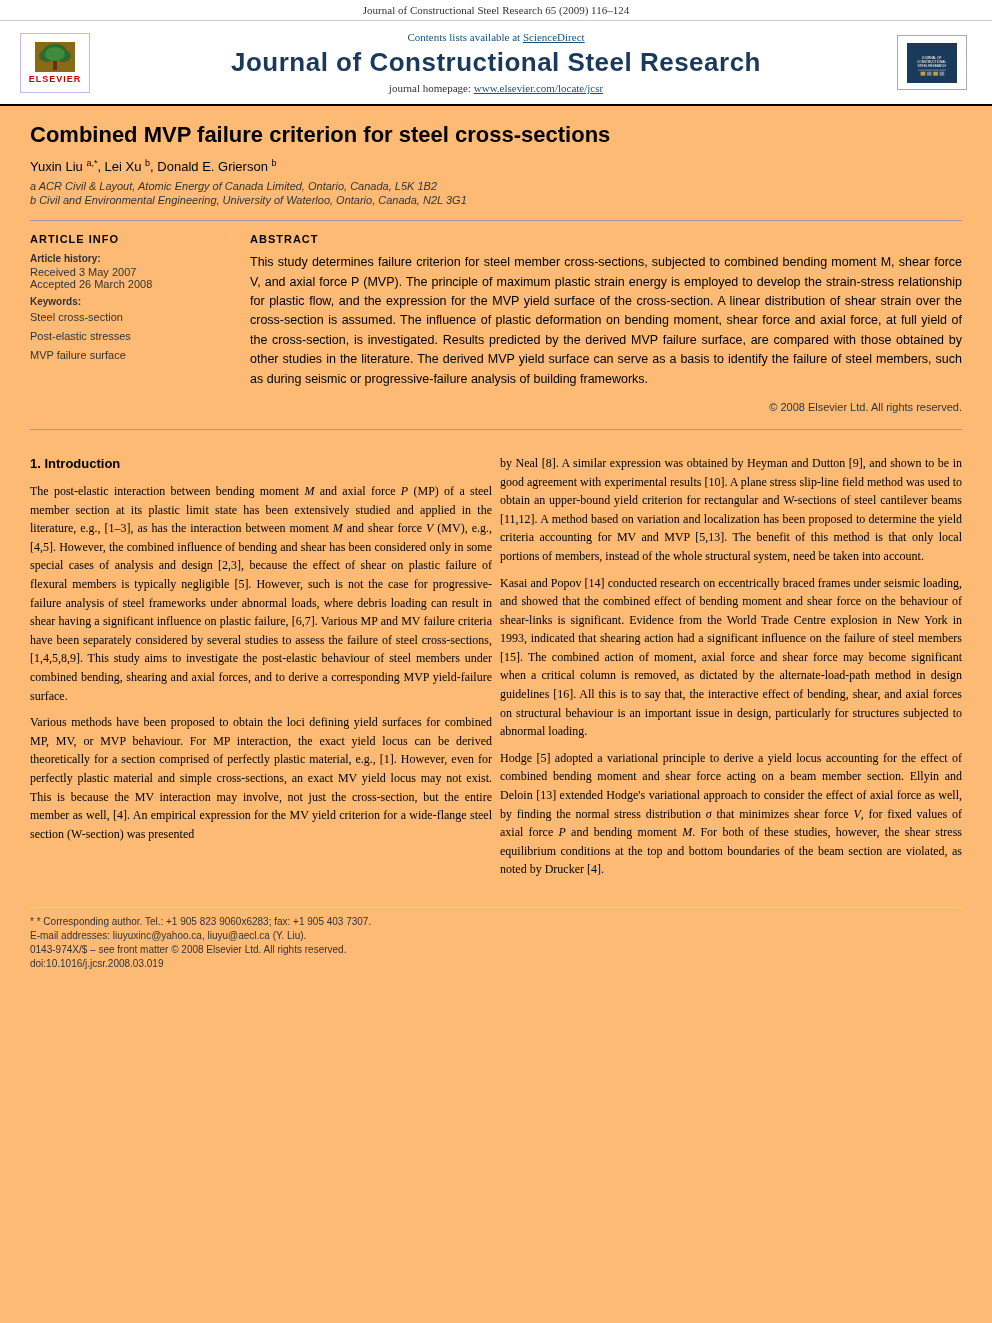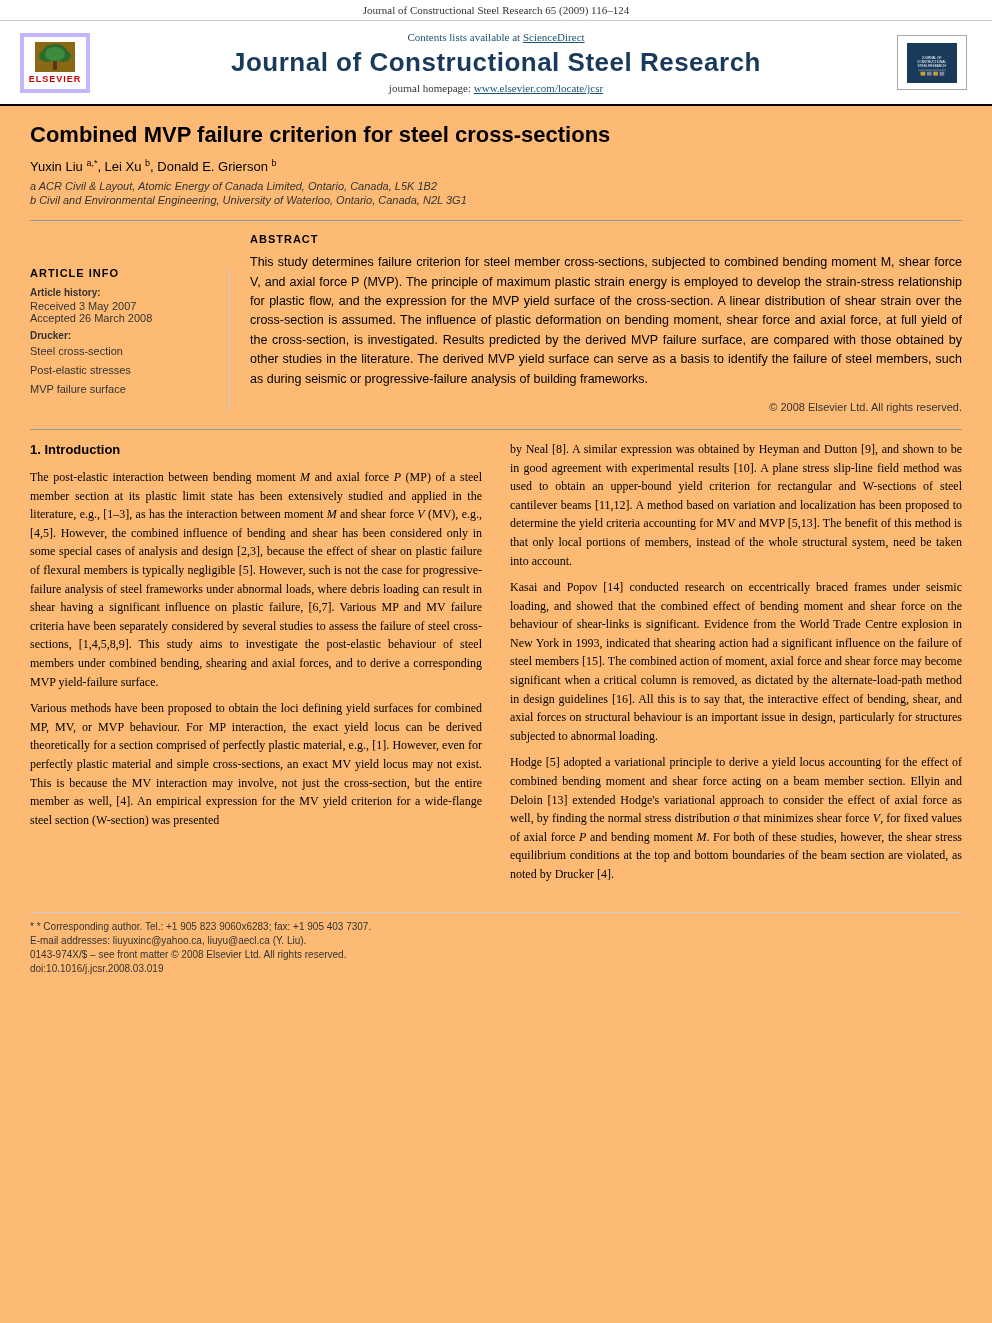--- a/index.html
+++ b/index.html
@@ -38,21 +38,21 @@
       background: #fff;
     }
 
     .journal-header-left {
       width: 80px;
     }
 
     .elsevier-logo {
       width: 70px;
       height: 60px;
-      border: 4px solid #c4b5fd;
+      border: 1px solid #c4b5fd;
       display: flex;
       flex-direction: column;
       align-items: center;
       justify-content: center;
       font-size: 8px;
       color: #c00;
       font-weight: bold;
     }
 
     .logo-icon {
@@ -175,21 +175,20 @@
       margin-bottom: 16px;
       border-top: 1px solid #999;
       padding-top: 12px;
     }
 
     .article-info {
       width: 200px;
       flex-shrink: 0;
       border-right: 1px solid #ccc;
       padding-right: 3px;
-      margin-top: 34px;
     }
 
     .info-section-title {
       font-size: 11px;
       font-weight: bold;
       letter-spacing: 1px;
       text-transform: uppercase;
       font-family: Arial, sans-serif;
       margin-bottom: 8px;
       color: #000;
@@ -255,22 +254,22 @@
     
     .body-divider {
       border: none;
       border-top: 1px solid #999;
       margin: 10px 0;
     }
 
     
     .body-columns {
       display: flex;
-      gap: 28px;
-      margin-top: 10px;
+      gap: 8px;
+      margin-top: 24px;
     }
 
     .body-col {
       flex: 1;
       font-size: 12px;
       line-height: 1.55;
       text-align: justify;
       color: #000;
     }
 
@@ -381,21 +380,21 @@
 
     <div class="article-meta-row">
 
       <div class="article-info">
         <div class="info-section-title">ARTICLE INFO</div>
 
         <div class="info-label">Article history:</div>
         <div class="info-value">Received 3 May 2007</div>
         <div class="info-value">Accepted 26 March 2008</div>
 
-        <div class="info-label">Drucker:</div>
+        <div class="info-label">Keywords:</div>
         <div class="keywords-list">
           <p>Steel cross-section</p>
           <p>Post-elastic stresses</p>
           <p>MVP failure surface</p>
         </div>
       </div>
 
       <div class="abstract-section">
         <div class="abstract-title">ABSTRACT</div>
         <div class="abstract-text">This study determines failure criterion for steel member cross-sections, subjected to combined bending moment M, shear force V, and axial force P (MVP). The principle of maximum plastic strain energy is employed to develop the strain-stress relationship for plastic flow, and the expression for the MVP yield surface of the cross-section. A linear distribution of shear strain over the cross-section is assumed. The influence of plastic deformation on bending moment, shear force and axial force, at full yield of the cross-section, is investigated. Results predicted by the derived MVP failure surface, are compared with those obtained by other studies in the literature. The derived MVP yield surface can serve as a basis to identify the failure of steel members, such as during seismic or progressive-failure analysis of building frameworks.</div>

